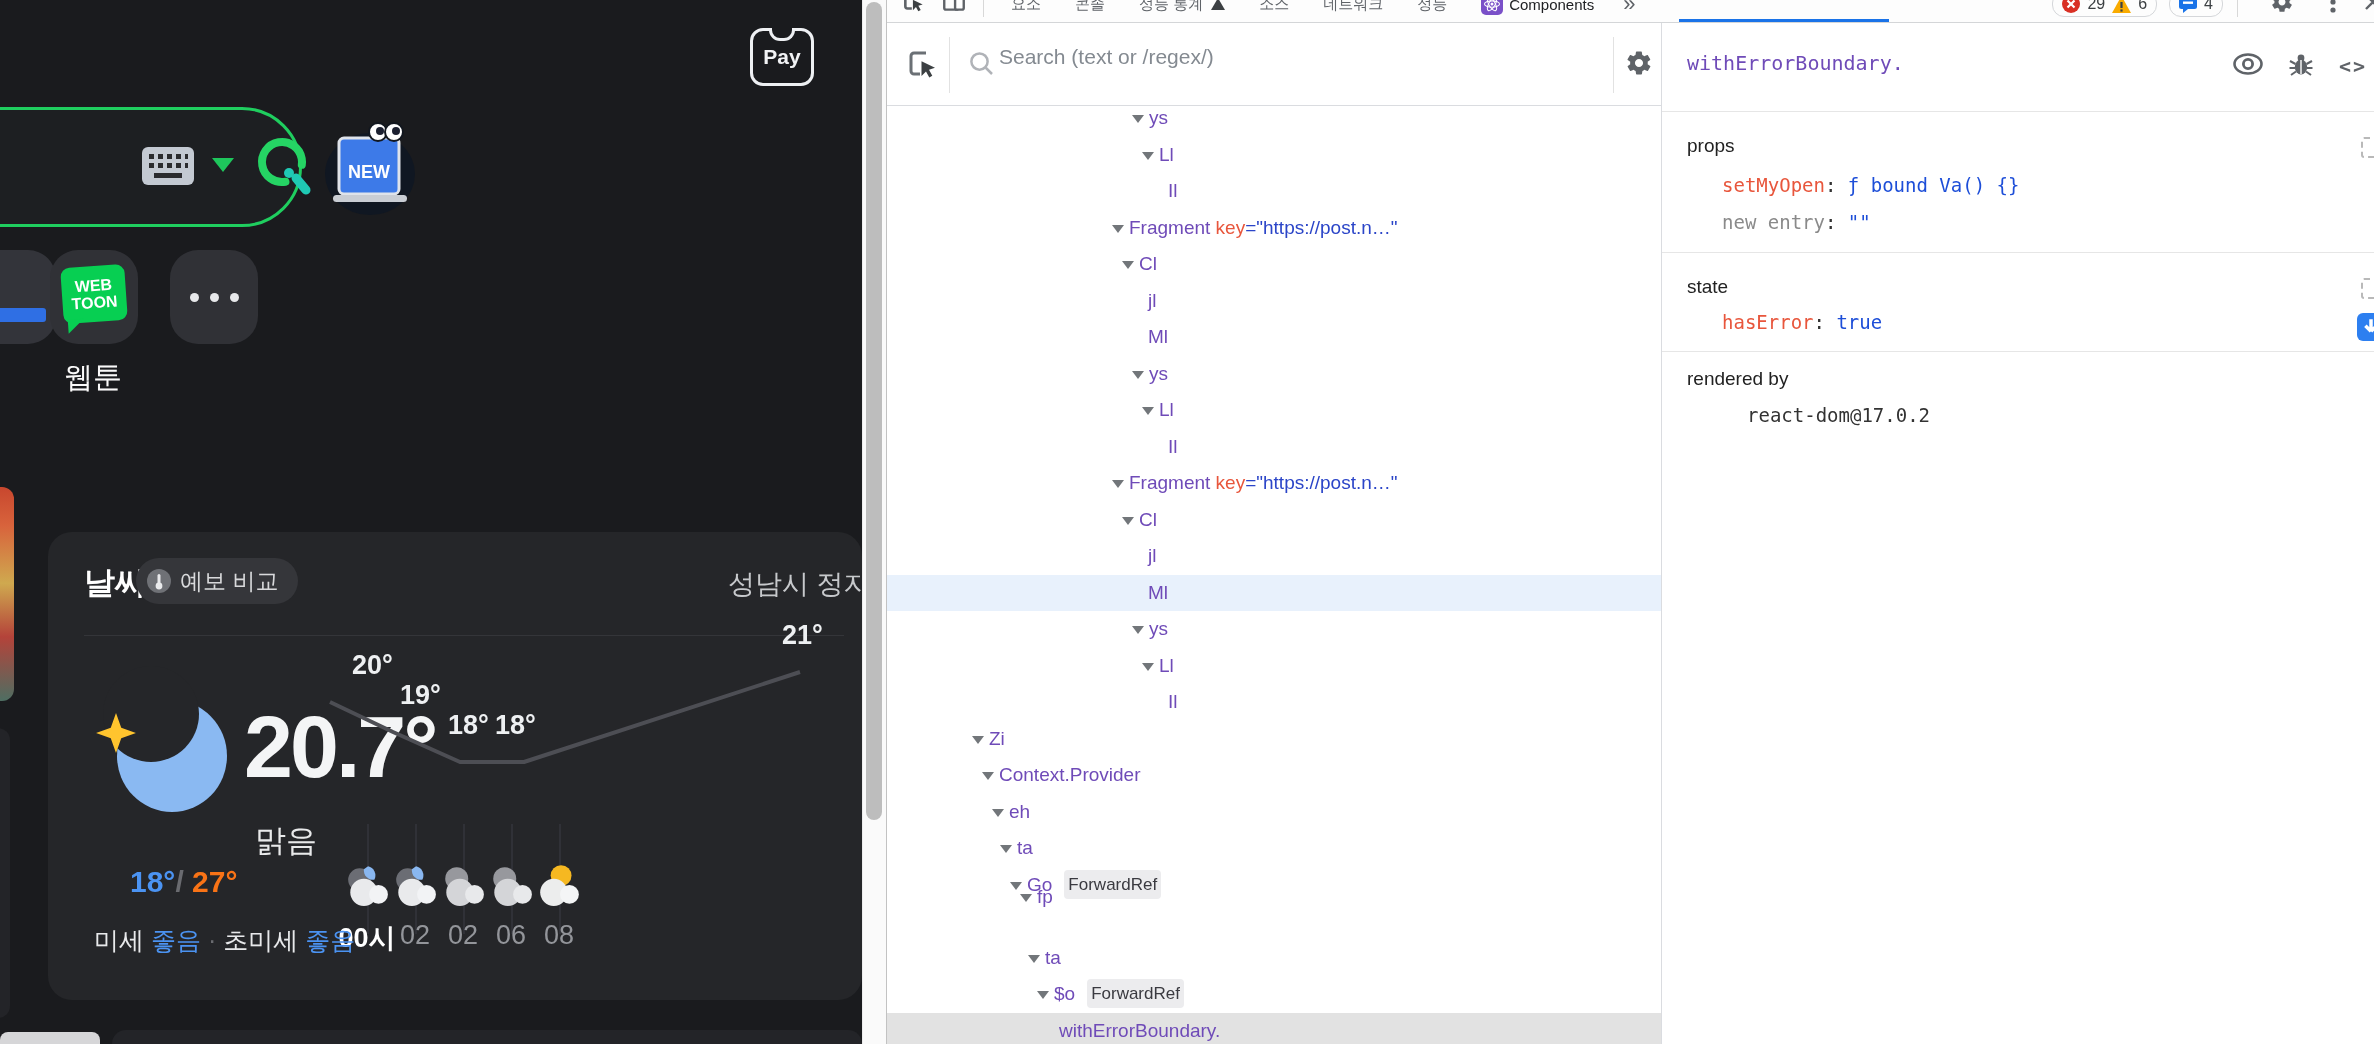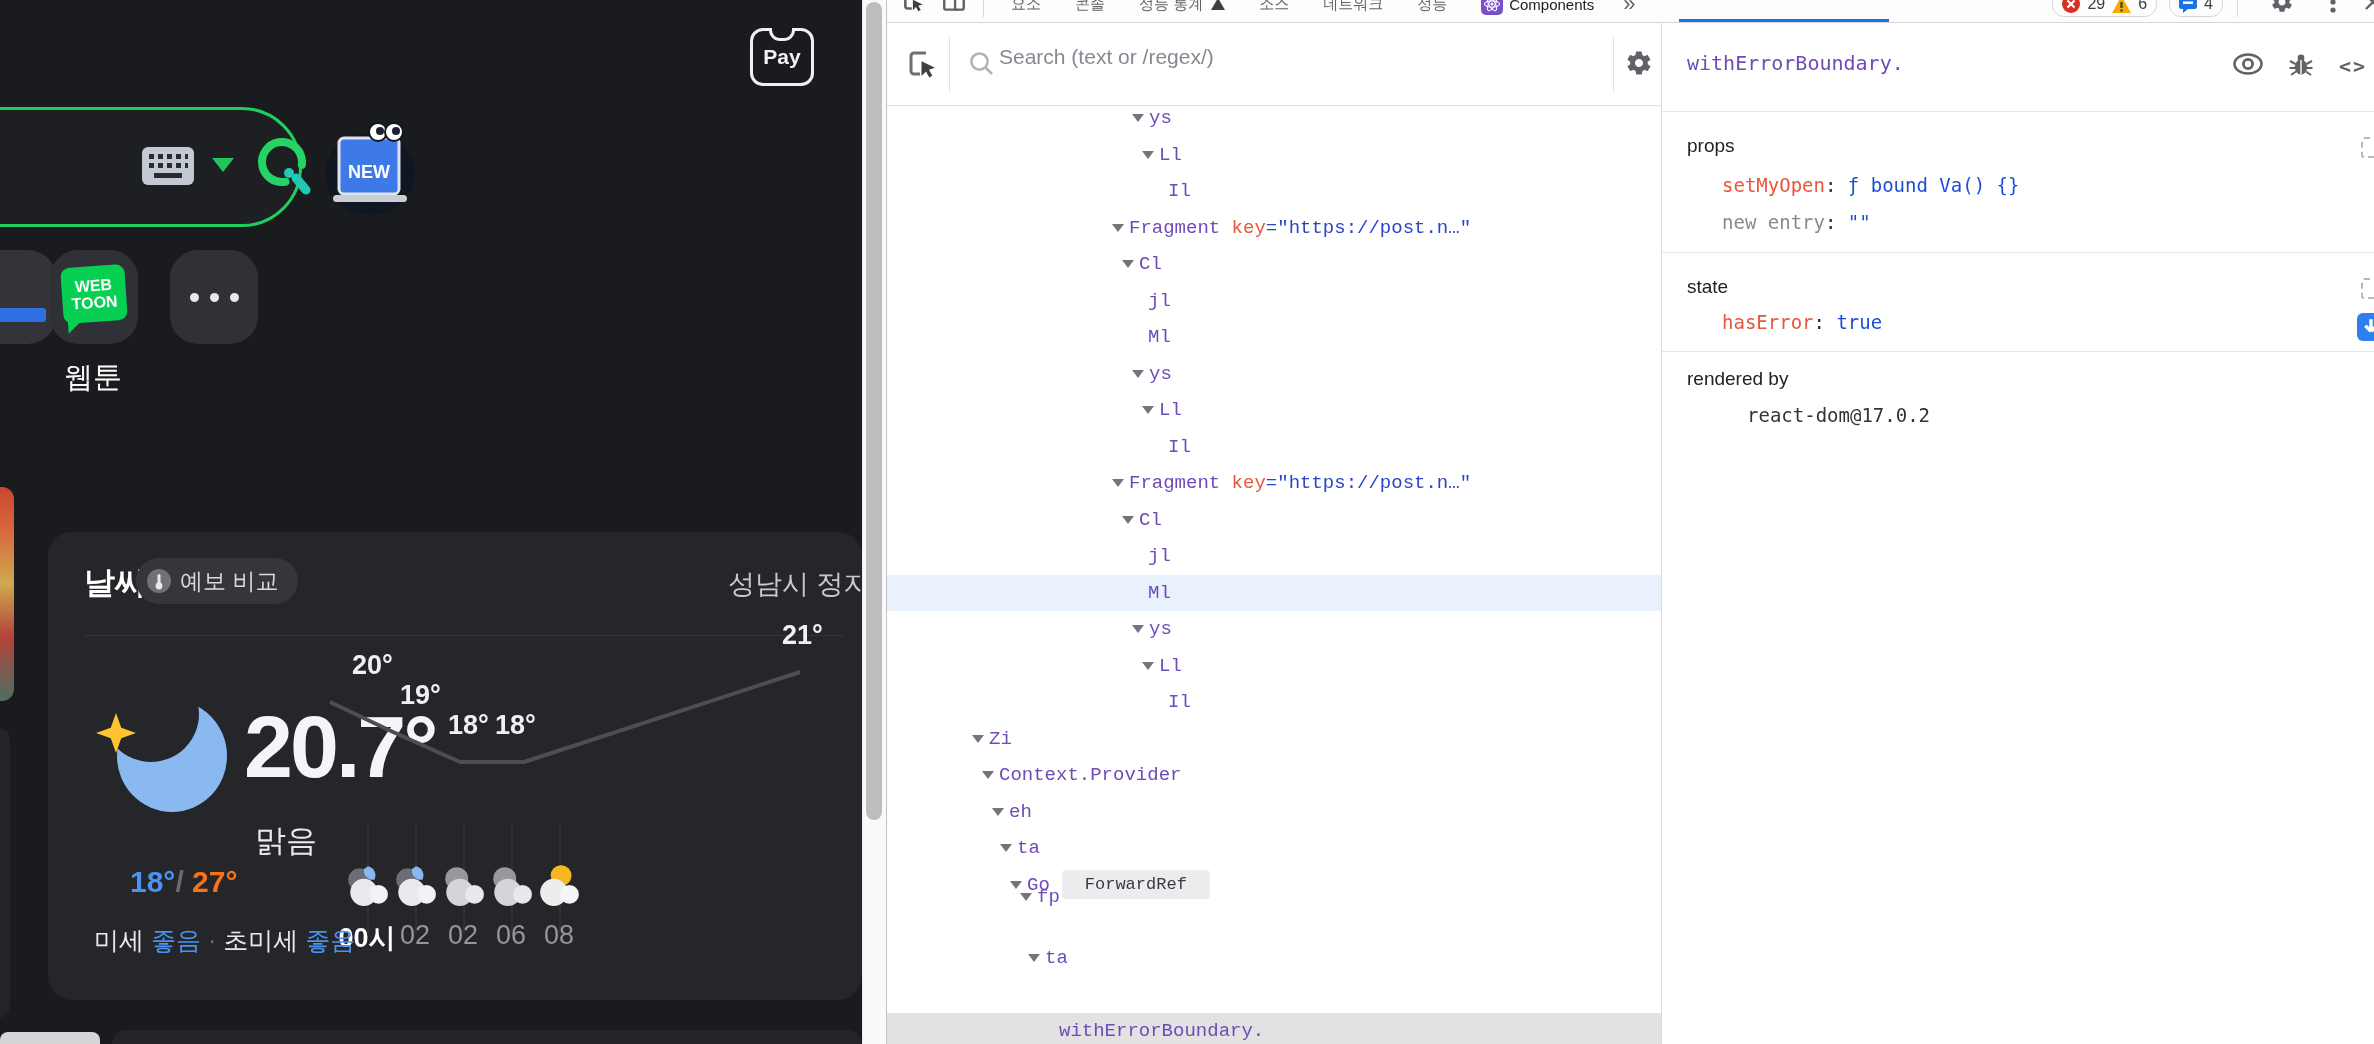--- a/index.html
+++ b/index.html
@@ -71,27 +71,27 @@
   #badge-wrap{margin-left:auto;display:flex;align-items:center;gap:12px}
   
   #cp-toolbar{position:absolute;left:0;top:23px;width:774px;height:83px;background:#fff;border-bottom:1px solid #dadce0;box-sizing:border-box}
   #cp-inspect{position:absolute;left:18px;top:24px}
   #cp-tdiv1{position:absolute;left:62px;top:14px;width:1px;height:56px;background:#e2e2e2}
   #cp-mag{position:absolute;left:80px;top:26px}
   #cp-search{position:absolute;left:112px;top:22px;font-size:21px;color:#848a91}
   #cp-tdiv2{position:absolute;left:726px;top:14px;width:1px;height:56px;background:#e2e2e2}
   #cp-gear{position:absolute;left:738px;top:26px}
   
-  #tree{position:absolute;left:0;top:106px;width:774px;height:938px;overflow:hidden;font-family:Liberation Mono, monospace;font-size:19px}
+  #tree{position:absolute;left:0;top:106px;width:774px;height:938px;overflow:hidden;font-family:Liberation Sans, sans-serif;font-size:19px}
   .trow{position:absolute;left:0;width:774px;height:36px;line-height:36px;white-space:nowrap;color:#6f4bb8}
   .trow.hover{background:#e8f1fc}
   .trow.selected{background:#e2e2e2}
   .tri-d{display:inline-block;width:0;height:0;border-left:6px solid transparent;border-right:6px solid transparent;border-top:8px solid #72767a;margin-right:5px;vertical-align:1px}
   .kattr{color:#e8563c}.kval{color:#2b45c8}
-  .fbadge{display:inline-block;background:#ececee;color:#3a3a40;border-radius:4px;padding:0 23px;margin-left:12px;font-size:17px;line-height:29px;vertical-align:1px}
+  .fbadge{display:inline-block;background:#ececee;color:#3a3a40;border-radius:4px;padding:0 4px;margin-left:12px;font-size:17px;line-height:29px;vertical-align:1px}
   
   #rpanel{position:absolute;left:774px;top:23px;width:714px;height:1021px;background:#fff;border-left:1px solid #dadce0;box-sizing:border-box;overflow:hidden}
   #rp-header{position:absolute;left:0;top:0;width:100%;height:89px;border-bottom:1px solid #e6e6e6;box-sizing:border-box}
   #rp-title{position:absolute;left:25px;top:28px;font-family:"DejaVu Sans Mono",monospace;font-size:20px;color:#6f4bb8}
   .rp-icons{position:absolute;right:8px;top:28px;display:flex;gap:26px;align-items:center;color:#5f6368}
   .code-ic{font-family:"DejaVu Sans Mono",monospace;font-weight:bold;font-size:20px;color:#5f6368;letter-spacing:2px}
   .rp-sec{position:absolute;left:0;width:100%;border-bottom:1px solid #e6e6e6;box-sizing:border-box}
   .rp-label{position:absolute;left:25px;font-size:19px;color:#222}
   .rp-row{position:absolute;left:60px;font-family:"DejaVu Sans Mono",monospace;font-size:19px;white-space:nowrap}
   .pk-orange{color:#e8563c}.pk-gray{color:#8a8a8a}.pv-blue{color:#1d4ed8}.pv-dark{color:#333}
@@ -399,20 +399,21 @@
       <div class="trow" style="top: 505px; padding-left: 245px;"><span class="tri-d"></span><span>ys</span></div>
       <div class="trow" style="top: 541.5px; padding-left: 255px;"><span class="tri-d"></span><span>Ll</span></div>
       <div class="trow" style="top: 578px; padding-left: 281px;"><span>Il</span></div>
       <div class="trow" style="top: 614.5px; padding-left: 85px;"><span class="tri-d"></span><span>Zi</span></div>
       <div class="trow" style="top: 651px; padding-left: 95px;"><span class="tri-d"></span><span>Context.Provider</span></div>
       <div class="trow" style="top: 687.5px; padding-left: 105px;"><span class="tri-d"></span><span>eh</span></div>
       <div class="trow" style="top: 724px; padding-left: 113px;"><span class="tri-d"></span><span>ta</span></div>
       <div class="trow" style="top: 760.5px; padding-left: 123px;"><span class="tri-d"></span><span>Go</span><span class="fbadge">ForwardRef</span></div>
       <div class="trow" style="top: 773px; padding-left: 133px;"><span class="tri-d"></span><span>fp</span></div>
       <div class="trow" style="top: 833.5px; padding-left: 141px;"><span class="tri-d"></span><span>ta</span></div>
+      <div class="trow" style="top: 870px; padding-left: 150px;"><span class="tri-d"></span><span>$o</span><span class="fbadge">ForwardRef</span></div>
       <div class="trow selected" style="top: 906.5px; padding-left: 172px;"><span>withErrorBoundary.</span></div>
     </div>
 
   <div id="rpanel">
     <div id="rp-header">
       <span id="rp-title">withErrorBoundary.</span>
       <span class="rp-icons">
         <span>
           <svg width="30" height="22" viewBox="0 0 30 22">
               <ellipse cx="15" cy="11" rx="13.5" ry="9.5" fill="none" stroke="#5f6368" stroke-width="2.6"></ellipse>

